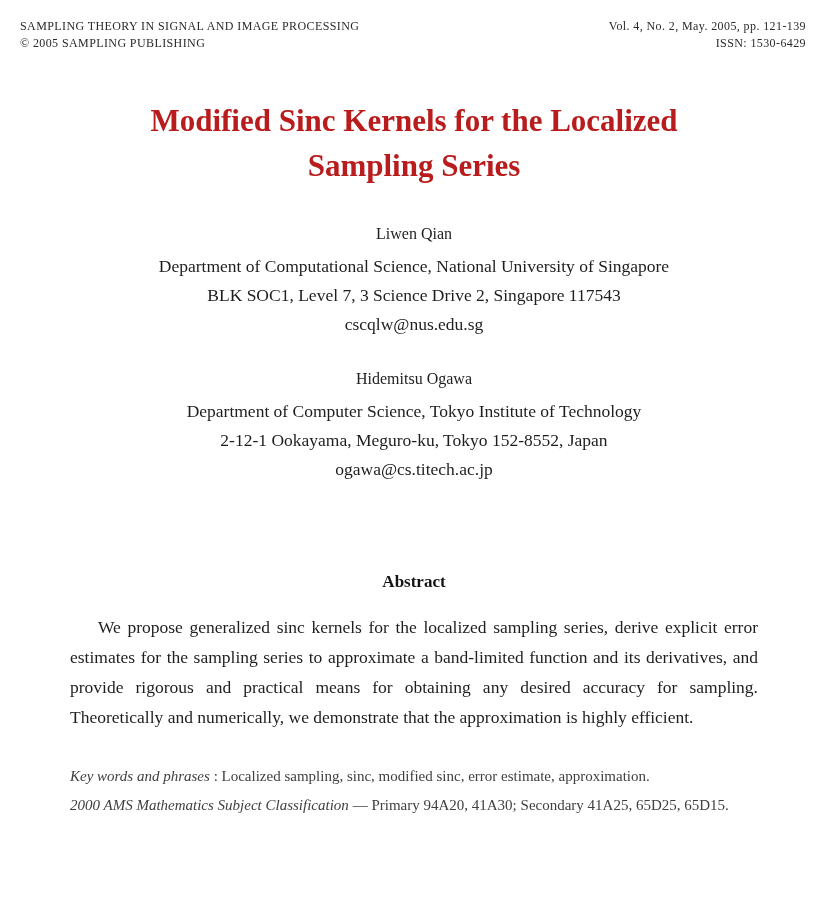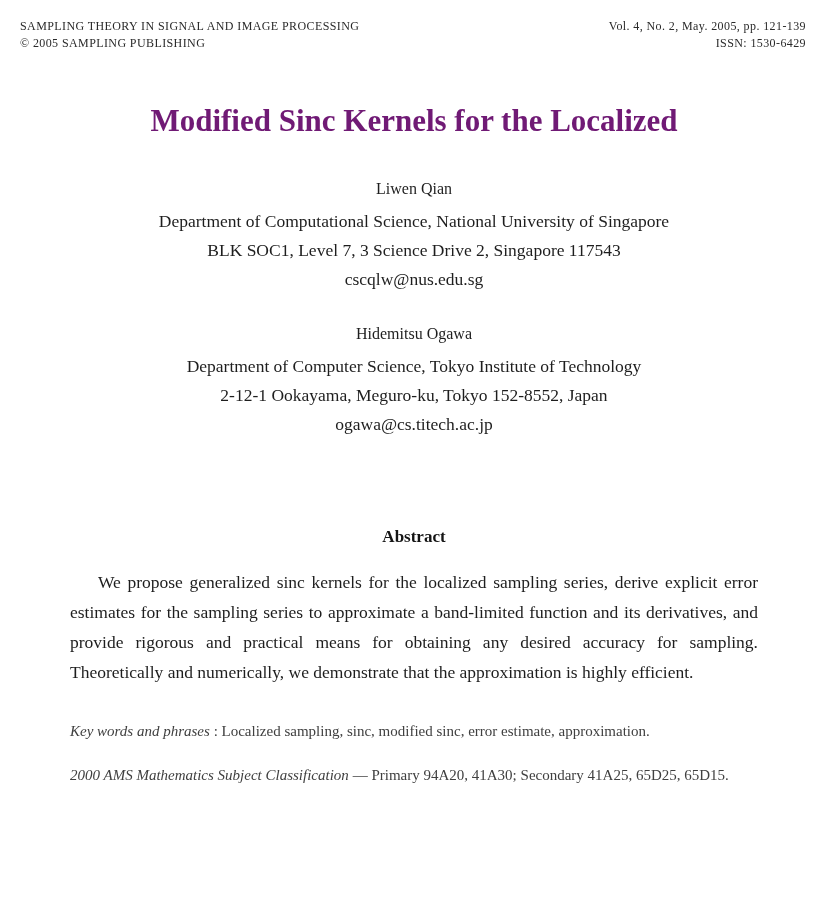--- a/index.html
+++ b/index.html
@@ -32,21 +32,21 @@
   .journal-header .right {
     text-align: right;
   }
   
   .paper-title {
     margin-top: 46px;
     text-align: center;
     font-size: 31px;
     font-weight: 700;
     line-height: 45px;
-    color: #701a75;
+    color: #b91c1c;
   }
   
   .author-block {
     text-align: center;
     font-size: 17.5px;
     line-height: 29px;
     color: #1e1e1e;
   }
   .author-block.first { margin-top: 30px; }
   .author-block.second { margin-top: 24px; }
@@ -75,21 +75,21 @@
   
   .meta-par {
     width: 688px;
     margin: 0 auto;
     text-align: justify;
     font-size: 15px;
     line-height: 28.5px;
     color: #404040;
   }
   .meta-par.keywords { margin-top: 30px; }
-  .meta-par.classification { margin-top: 15px; }
+  .meta-par.classification { }
   .meta-label { font-style: italic; }
   .meta-sep { white-space: pre; }
 </style>
 </head>
 <body>
 
 <div class="page">
 
   <div class="journal-header">
     <div class="left">
@@ -97,20 +97,21 @@
       <div>© 2005 SAMPLING PUBLISHING</div>
     </div>
     <div class="right">
       <div>Vol. 4, No. 2, May. 2005, pp. 121-139</div>
       <div>ISSN: 1530-6429</div>
     </div>
   </div>
 
   <h1 class="paper-title" style="margin-bottom:0;">
     <div>Modified Sinc Kernels for the Localized</div>
+    <div>Sampling Series</div>
   </h1>
 
   <div class="author-block first">
     <div class="author-name">Liwen Qian</div>
     <div>Department of Computational Science, National University of Singapore</div>
     <div>BLK SOC1, Level 7, 3 Science Drive 2, Singapore 117543</div>
     <div>cscqlw@nus.edu.sg</div>
   </div>
 
   <div class="author-block second">

